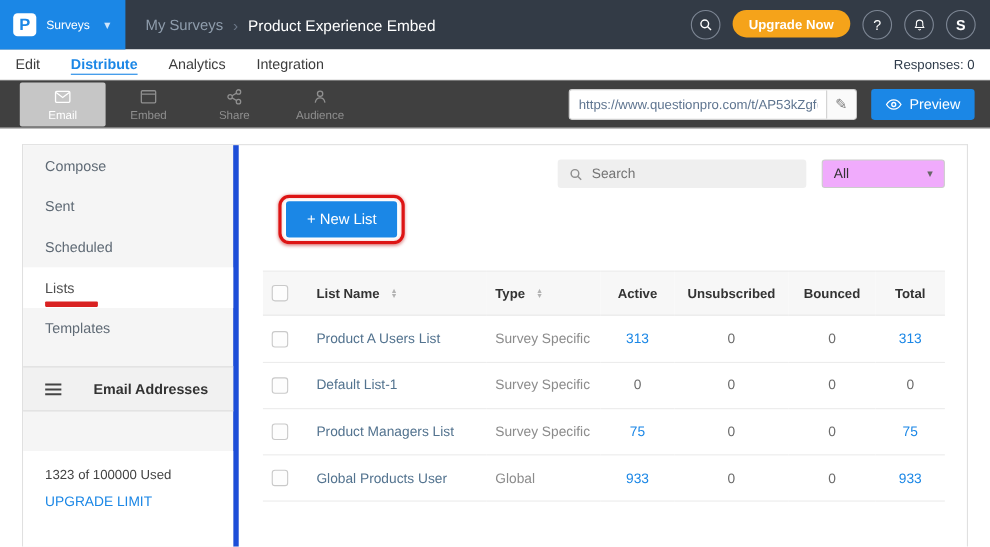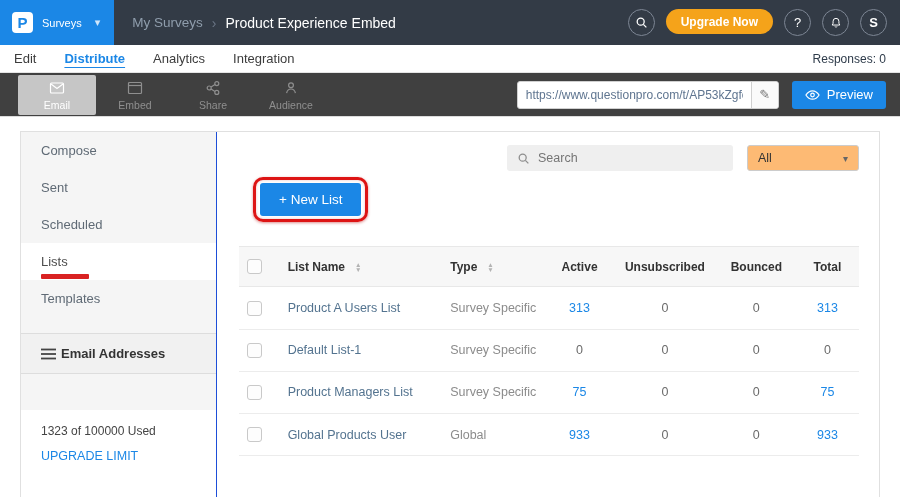--- a/index.html
+++ b/index.html
@@ -158,21 +158,21 @@
   .frame {
     margin: 14px 20px 0;
     height: 366px;
     border: 1px solid #e0e0e0;
     border-bottom: none;
     display: flex;
     background: #fff;
   }
   .sidebar {
     width: 196px;
-    border-right: 1px solid #1d4ed8;
+    border-right: 5px solid #1d4ed8;
     background: #f5f5f5;
     display: flex;
     flex-direction: column;
   }
   .side-item {
     padding: 11px 20px;
     font-size: 13px;
     color: #5f6a75;
     position: relative;
     cursor: pointer;
@@ -187,21 +187,21 @@
     background: #d92222;
     border-radius: 1px;
   }
   .email-addresses-header {
     margin-top: 16px;
     border-top: 1px solid #ddd;
     border-bottom: 1px solid #ddd;
     padding: 12px 20px;
     display: flex;
     align-items: center;
-    gap: 5px;
+    gap: 29px;
     background: #f1f1f1;
     color: #333;
     font-size: 13px;
     font-weight: bold;
   }
   .sidebar-bottom { flex: 1; background: #fff; padding: 14px 20px; margin-top: 36px; }
   .usage-text { font-size: 12px; color: #444; }
   .upgrade-limit {
     display: inline-block;
     margin-top: 11px;
@@ -224,21 +224,21 @@
     color: #9a9a9a;
   }
   .search-box input {
     border: none; outline: none; background: transparent;
     flex: 1; font-size: 12.5px; color: #555;
     font-family: "Liberation Sans", sans-serif;
     min-width: 0;
   }
   .filter-dd {
     width: 112px; height: 26px;
-    background: #fdba74;
+    background: #f0abfc;
     border: 1px solid #ccc;
     border-radius: 3px;
     display: flex; align-items: center; justify-content: space-between;
     padding: 0 10px;
     font-size: 12.5px; color: #333;
     cursor: pointer;
   }
   .filter-dd .caret { color: #666; font-size: 10px; }
 
   .btn-row { margin-top: 6px; padding-left: 14px; }

